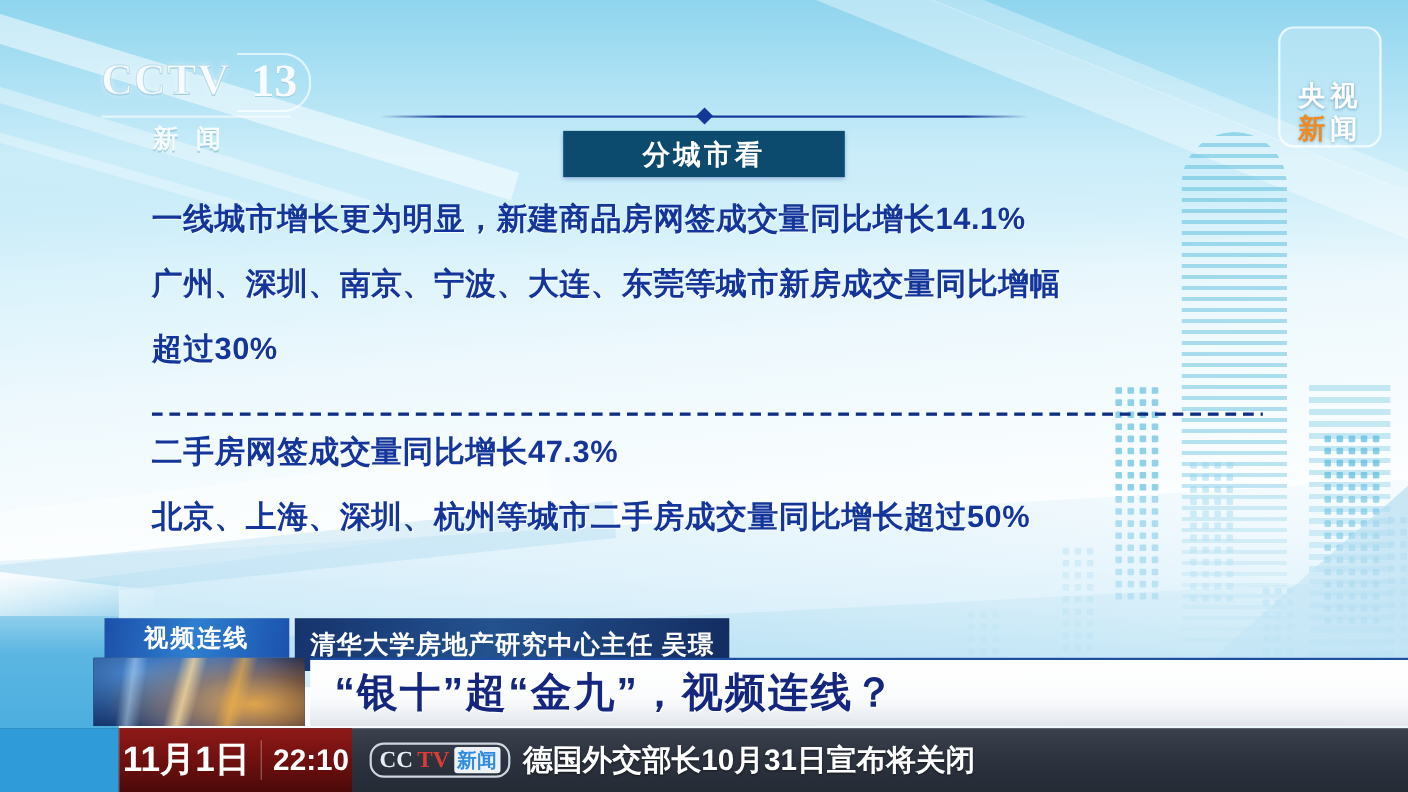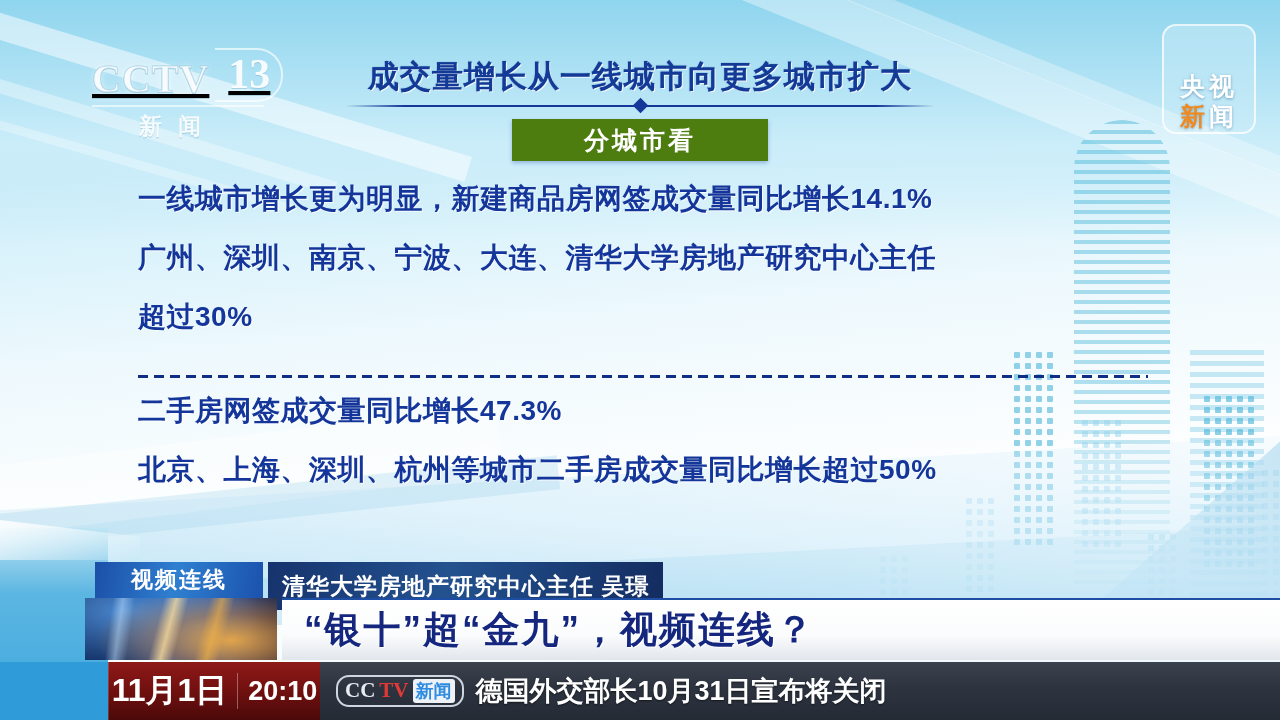--- a/index.html
+++ b/index.html
@@ -77,21 +77,21 @@
     opacity:.8;
   }
   .glassbar {
     position:absolute; right:0; bottom:120px; width:230px; height:240px;
     background:linear-gradient(120deg,rgba(190,228,245,0) 0%,rgba(172,216,238,.55) 60%,rgba(150,205,232,.7) 100%);
     clip-path:polygon(22% 100%,100% 34%,100% 100%);
   }
 
   
   .logo { position:absolute; left:92px; top:48px; width:172px; height:76px; }
-  .logo-row { display:flex; align-items:flex-end;text-decoration:underline; }
+  .logo-row { display:flex; align-items:flex-start; }
   .logo-cctv {
     font-family:"Liberation Serif","DejaVu Serif",serif;
     font-size:40px; font-weight:700; letter-spacing:1px;
     color:rgba(255,255,255,.92);
     text-shadow:0 1px 0 rgba(120,175,200,.55), 0 0 6px rgba(255,255,255,.6);
     -webkit-text-stroke:1px rgba(160,205,225,.55);
   }
   .logo-13 {
     margin-left:4px; padding:0 11px 2px 13px;
     font-family:"Liberation Serif","DejaVu Serif",serif;
@@ -157,21 +157,21 @@
   .divider-line .ln {
     position:absolute; top:5px; left:0; width:100%; height:2px;
     background:linear-gradient(90deg,rgba(20,55,150,0) 0%,#14389a 10%,#14389a 90%,rgba(20,55,150,0) 100%);
   }
   .divider-line .dm {
     position:absolute; left:50%; top:0; width:11px; height:11px;
     margin-left:-5px; background:#14389a; transform:rotate(45deg);
   }
   .subbadge {
     position:absolute; left:512px; top:119px; width:256px; height:42px;
-    background:#4d7c0f;
+    background:#0c4a6e;
     display:flex; align-items:center; justify-content:center;
     box-shadow:0 2px 4px rgba(20,54,155,.3);
   }
   .subbadge span {
     color:#fff; font-size:25px; font-weight:700; letter-spacing:3px;
   }
 
   
   .content { position:absolute; left:138px; top:185px; width:1010px; }
   .cline {
@@ -607,32 +607,31 @@
     <div class="logo-sub">新闻</div>
   </div>
 
   <div class="live-badge">
     <div class="live-mid">央视</div>
     <div class="live-bot">
       <span class="o">新</span><span class="w">闻</span>
     </div>
   </div>
 
-  <div class="headline-main">成交量增长从一线城市向更多城市扩大</div>
   <div class="divider-line">
     <div class="ln"></div>
     <div class="dm"></div>
   </div>
   <div class="subbadge">
     <span>分城市看</span>
   </div>
 
   <div class="content">
     <div class="cline r1">一线城市增长更为明显，新建商品房网签成交量同比增长14.1%</div>
-    <div class="cline r2">广州、深圳、南京、宁波、大连、清华大学房地产研究中心主任</div>
+    <div class="cline r2">广州、深圳、南京、宁波、大连、东莞等城市新房成交量同比增幅</div>
     <div class="cline r3">超过30%</div>
     <div class="dash-div"></div>
     <div class="cline r4">二手房网签成交量同比增长47.3%</div>
     <div class="cline r5">北京、上海、深圳、杭州等城市二手房成交量同比增长超过50%</div>
   </div>
 
   <div class="lt-row">
     <div class="lt-a">
       <span>视频连线</span>
     </div>
@@ -645,21 +644,21 @@
 
   <div class="bignews">
     <span>“银十”超“金九”，视频连线？</span>
   </div>
 
   <div class="ticker">
     <div class="ticker-left"></div>
     <div class="tick-time">
       <span class="d">11月1日</span>
       <span class="sep"></span>
-      <span class="t">20:10</span>
+      <span class="t">22:10</span>
     </div>
     <div class="tick-body">
       <span class="cctv-mini">
         <span class="cc">CC</span>
           <span class="cr">TV</span>
           <span class="xw">新闻</span>
       </span>
       <span class="tick-next">德国外交部长10月31日宣布将关闭</span>
     </div>
   </div>

